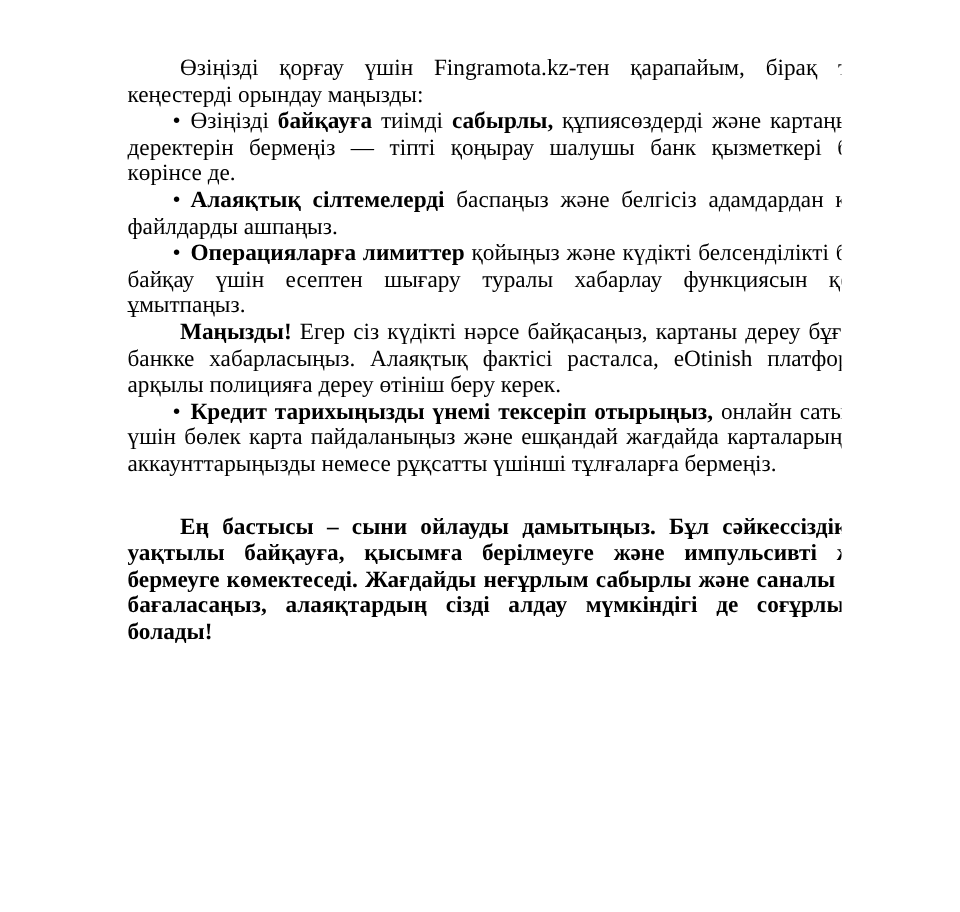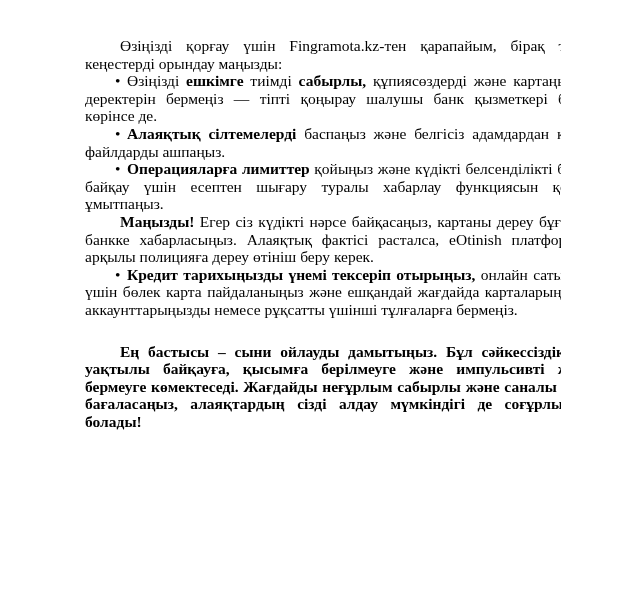--- a/index.html
+++ b/index.html
@@ -48,21 +48,21 @@
   }
 </style>
 </head>
 <body>
 
 <div class="page">
   <div class="textblock">
 
     <p class="para indent"><span>Өзіңізді қорғау үшін Fingramota.kz-тен қарапайым, бірақ тиімді кеңестерді орындау маңызды:</span></p>
 
-    <p class="para bullet-para"><span class="bullet">•</span><span>Өзіңізді </span><span class="b">ешкімге</span><span> тиімді </span><span class="b">сабырлы,</span><span> құпиясөздерді және картаңыздың деректерін бермеңіз — тіпті қоңырау шалушы банк қызметкері болып көрінсе де.</span></p>
+    <p class="para bullet-para"><span class="bullet">•</span><span>Өзіңізді </span><span class="b">байқауға</span><span> тиімді </span><span class="b">сабырлы,</span><span> құпиясөздерді және картаңыздың деректерін бермеңіз — тіпті қоңырау шалушы банк қызметкері болып көрінсе де.</span></p>
 
     <p class="para bullet-para"><span class="bullet">•</span><span class="b">Алаяқтық сілтемелерді</span><span> баспаңыз және белгісіз адамдардан келген файлдарды ашпаңыз.</span></p>
 
     <p class="para bullet-para"><span class="bullet">•</span><span class="b">Операцияларға лимиттер</span><span> қойыңыз және күдікті белсенділікті бірден байқау үшін есептен шығару туралы хабарлау функциясын қосуды ұмытпаңыз.</span></p>
 
     <p class="para indent"><span class="b">Маңызды!</span><span> Егер сіз күдікті нәрсе байқасаңыз, картаны дереу бұғаттап, банкке хабарласыңыз. Алаяқтық фактісі расталса, eOtinish платформасы арқылы полицияға дереу өтініш беру керек.</span></p>
 
     <p class="para bullet-para"><span class="bullet">•</span><span class="b">Кредит тарихыңызды үнемі тексеріп отырыңыз,</span><span> онлайн сатып алу үшін бөлек карта пайдаланыңыз және ешқандай жағдайда карталарыңызды, аккаунттарыңызды немесе рұқсатты үшінші тұлғаларға бермеңіз.</span></p>
 
     <p class="para indent conclusion"><span class="b">Ең бастысы – сыни ойлауды дамытыңыз. Бұл сәйкессіздіктерді уақтылы байқауға, қысымға берілмеуге және импульсивті жауап бермеуге көмектеседі. Жағдайды неғұрлым сабырлы және саналы түрде бағаласаңыз, алаяқтардың сізді алдау мүмкіндігі де соғұрлым аз болады!</span></p>

